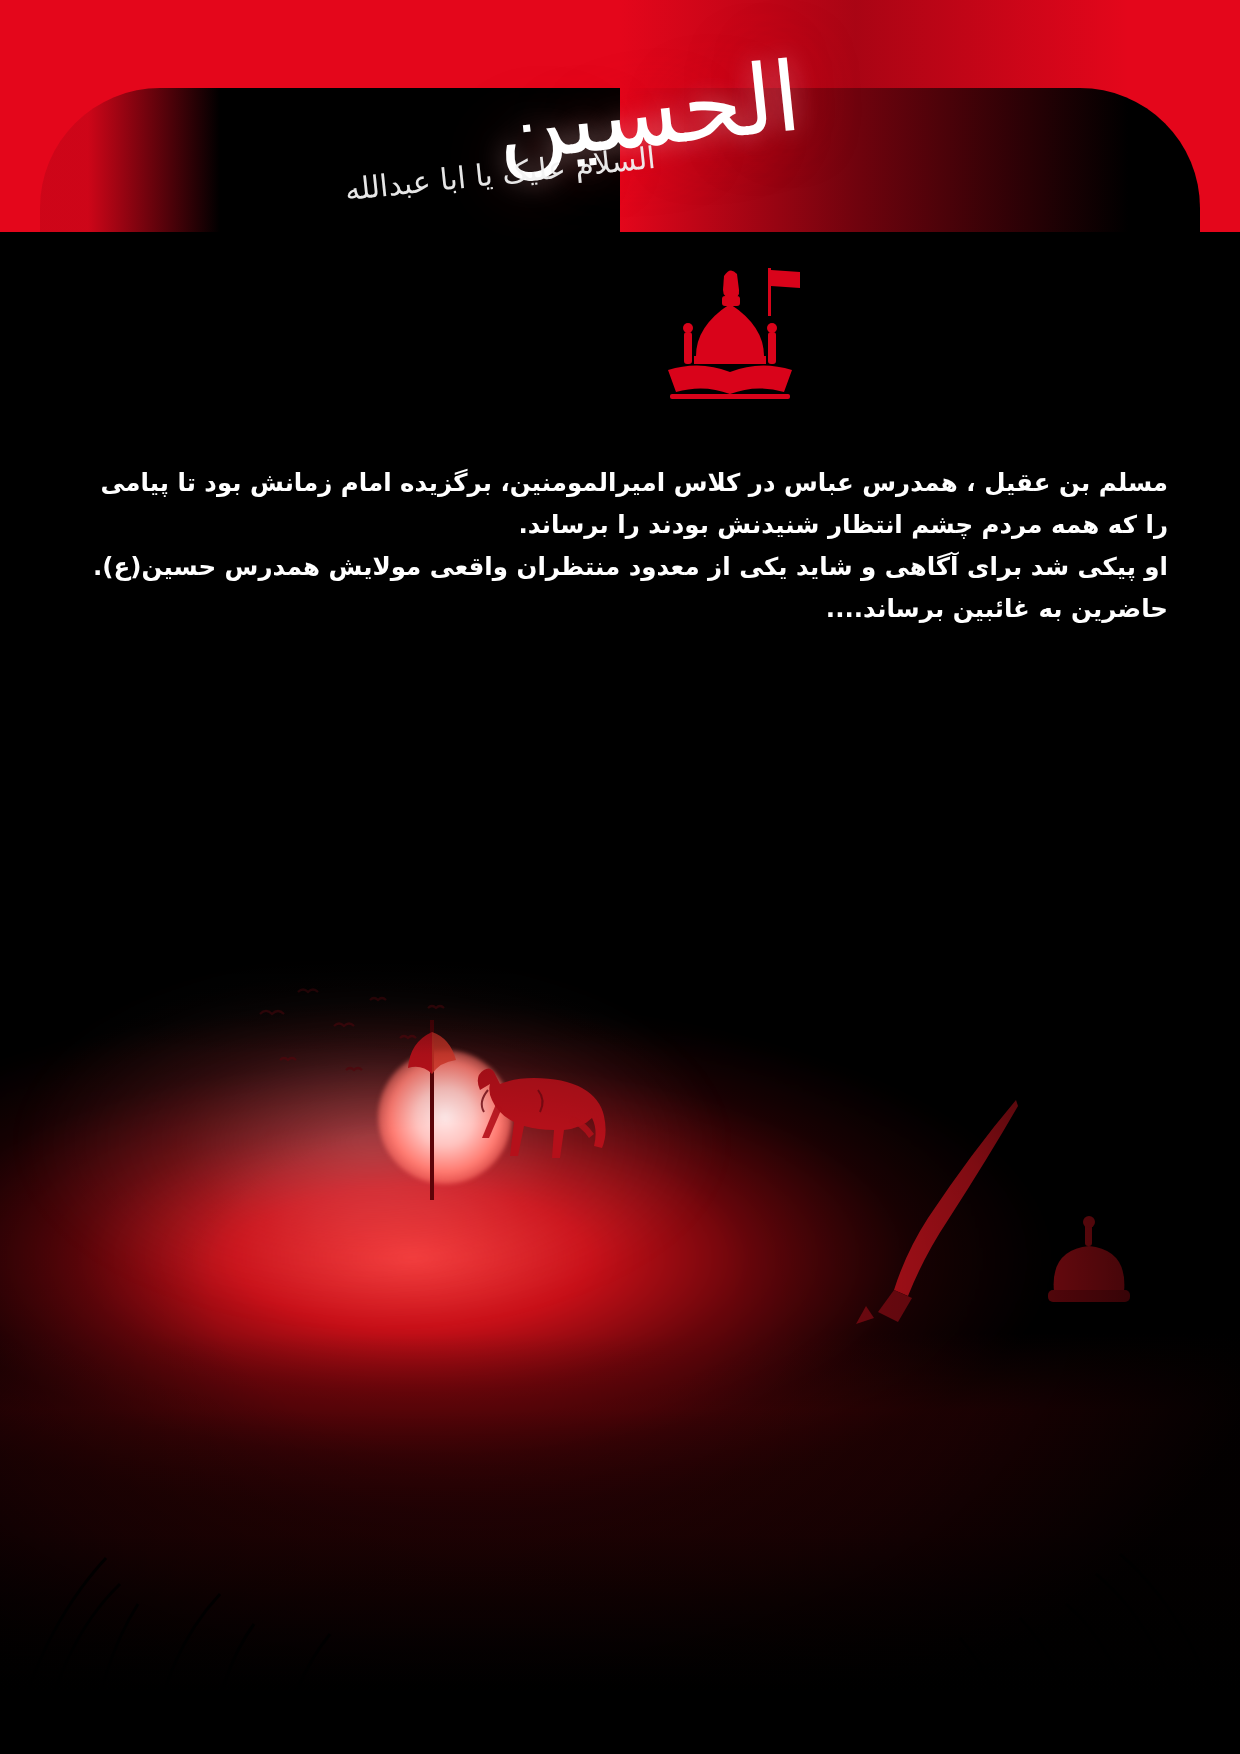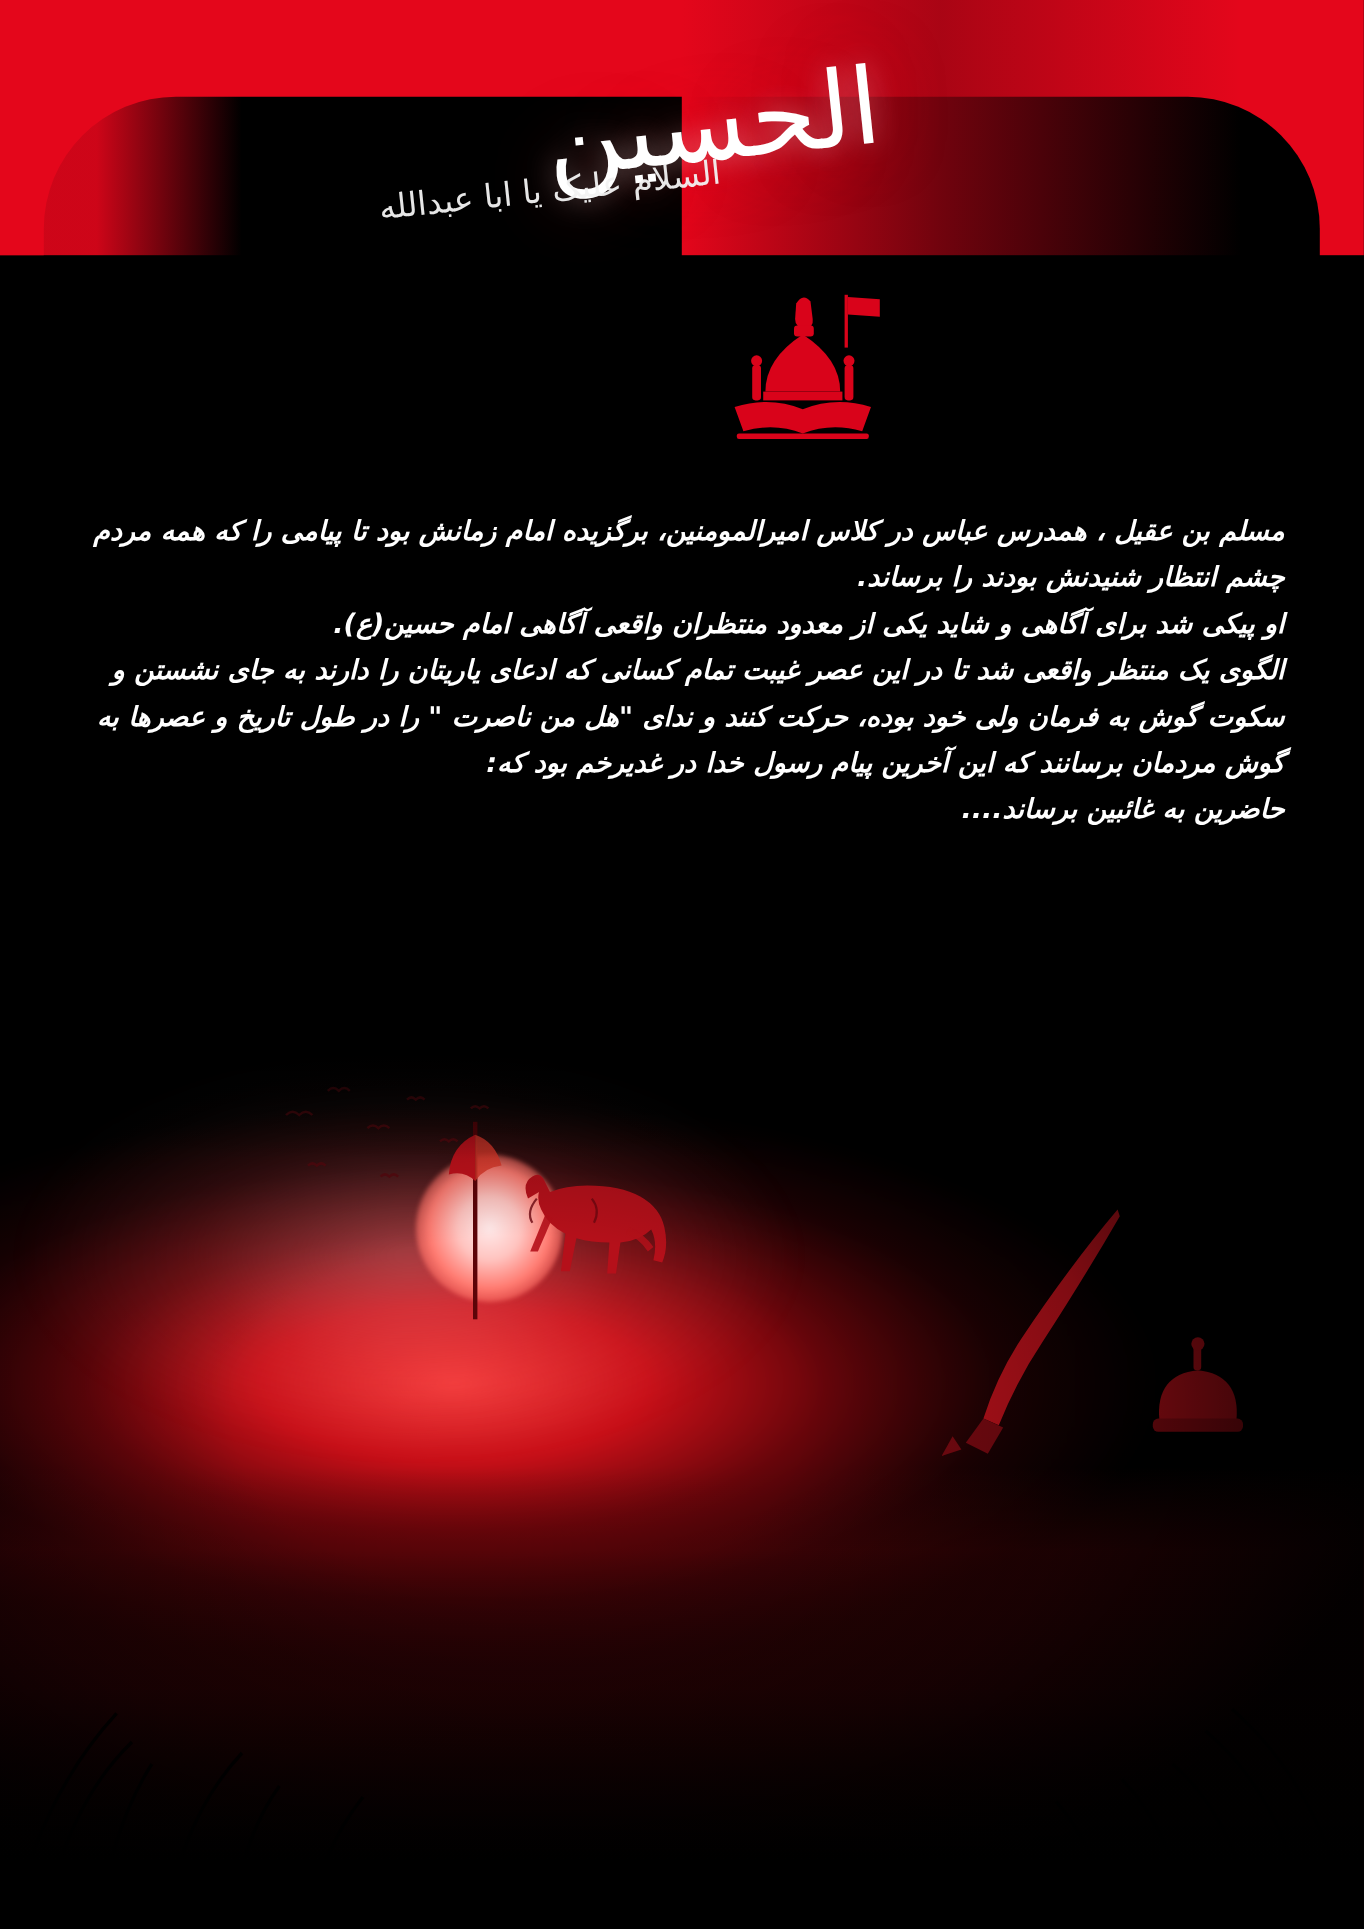--- a/index.html
+++ b/index.html
@@ -110,21 +110,20 @@
     width: 1096px;
     z-index: 7;
     color: #ffffff;
     direction: rtl;
     text-align: right;
     font-family: "DejaVu Sans", sans-serif;
     font-size: 24.5px;
     line-height: 1.72;
     font-weight: 700;
     text-shadow: 0 1px 2px rgba(0,0,0,0.9);
-    font-style: italic;
   }
   .body-text p {
     margin: 0 0 0 0;
   }
 
   
   .scene {
     position: absolute;
     left: 0;
     bottom: 0;
@@ -272,22 +271,21 @@
       <circle cx="48" cy="70" r="5" fill="#d9031a"></circle>
       <circle cx="132" cy="70" r="5" fill="#d9031a"></circle>
 
       <path d="M28 112 q32 -10 62 2 q30 -12 62 -2 l-8 22 q-28 -8 -54 2 q-26 -10 -54 -2 z" fill="#d9031a"></path>
       <rect x="30" y="136" width="120" height="5" rx="2" fill="#d9031a"></rect>
     </svg>
   </div>
 
   <div class="body-text">
     <p>مسلم بن عقیل ، همدرس عباس در کلاس امیرالمومنین، برگزیده امام زمانش بود تا پیامی را که همه مردم چشم انتظار شنیدنش بودند را برساند.</p>
-    <p>او پیکی شد برای آگاهی و شاید یکی از معدود منتظران واقعی آگاهی امام حسین(ع).</p>
-    <p>الگوی یک منتظر واقعی شد تا در این عصر غیبت تمام  کسانی که ادعای یاریتان را دارند به جای نشستن و سکوت گوش به فرمان ولی خود بوده، حرکت کنند و ندای "هل من ناصرت " را در طول تاریخ و عصرها به گوش مردمان برسانند که این آخرین پیام رسول خدا در غدیرخم بود که:</p>
+    <p>او پیکی شد برای آگاهی و شاید یکی از معدود منتظران واقعی مولایش همدرس حسین(ع).</p>
     <p>حاضرین به غائبین برساند....</p>
   </div>
 
   <div class="scene">
     <div class="scene-glow"></div>
     <div class="scene-haze"></div>
     <div class="sun"></div>
 
     <div class="birds">
       <svg viewBox="0 0 220 120" width="220" height="120" aria-hidden="true">

